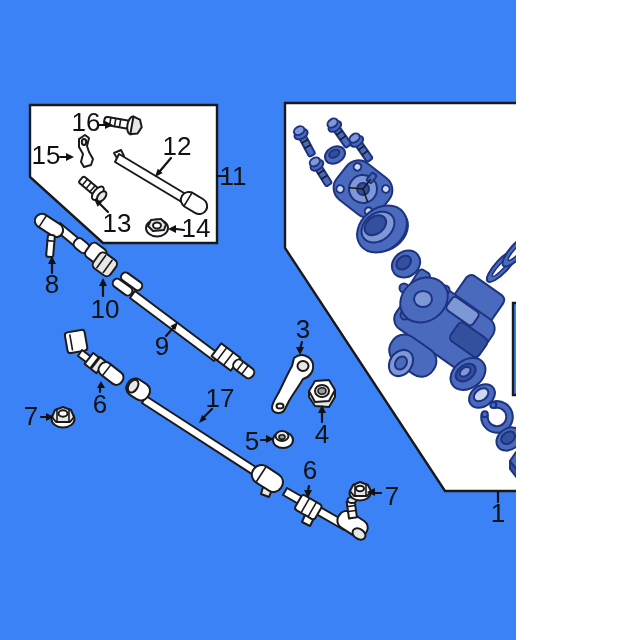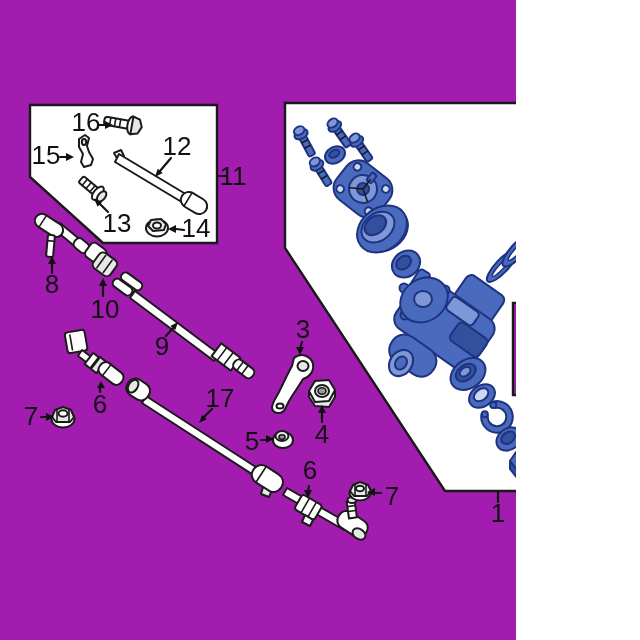--- a/index.html
+++ b/index.html
@@ -1,16 +1,16 @@
 <!DOCTYPE html>
 <html><head>
 <meta charset="utf-8">
 <style>
   html,body{margin:0;padding:0;background:#fff;}
-  .stage{position:relative;width:516px;height:640px;background:#a21caf;overflow:hidden;}
+  .stage{position:relative;width:516px;height:640px;background:#3b82f6;overflow:hidden;}
   svg{display:block;}
   .box{fill:#ffffff;stroke:#191919;stroke-width:2.4;stroke-linejoin:miter;}
   .k {fill:#ffffff;stroke:#1a1a1a;stroke-width:2;stroke-linejoin:round;stroke-linecap:round;}
   .kf{fill:#e7e7e7;stroke:#1a1a1a;stroke-width:2;stroke-linejoin:round;}
   .kd{fill:#9a9a9a;stroke:#1a1a1a;stroke-width:1.6;}
   .kl{fill:none;stroke:#1a1a1a;stroke-width:1.6;stroke-linecap:round;}
   .b {fill:#4a6bbd;stroke:#1e3380;stroke-width:2;stroke-linejoin:round;}
   .bl{fill:#7e97d6;}
   .bw{fill:#cdd8f0;}
   .bd{fill:#33509e;}

